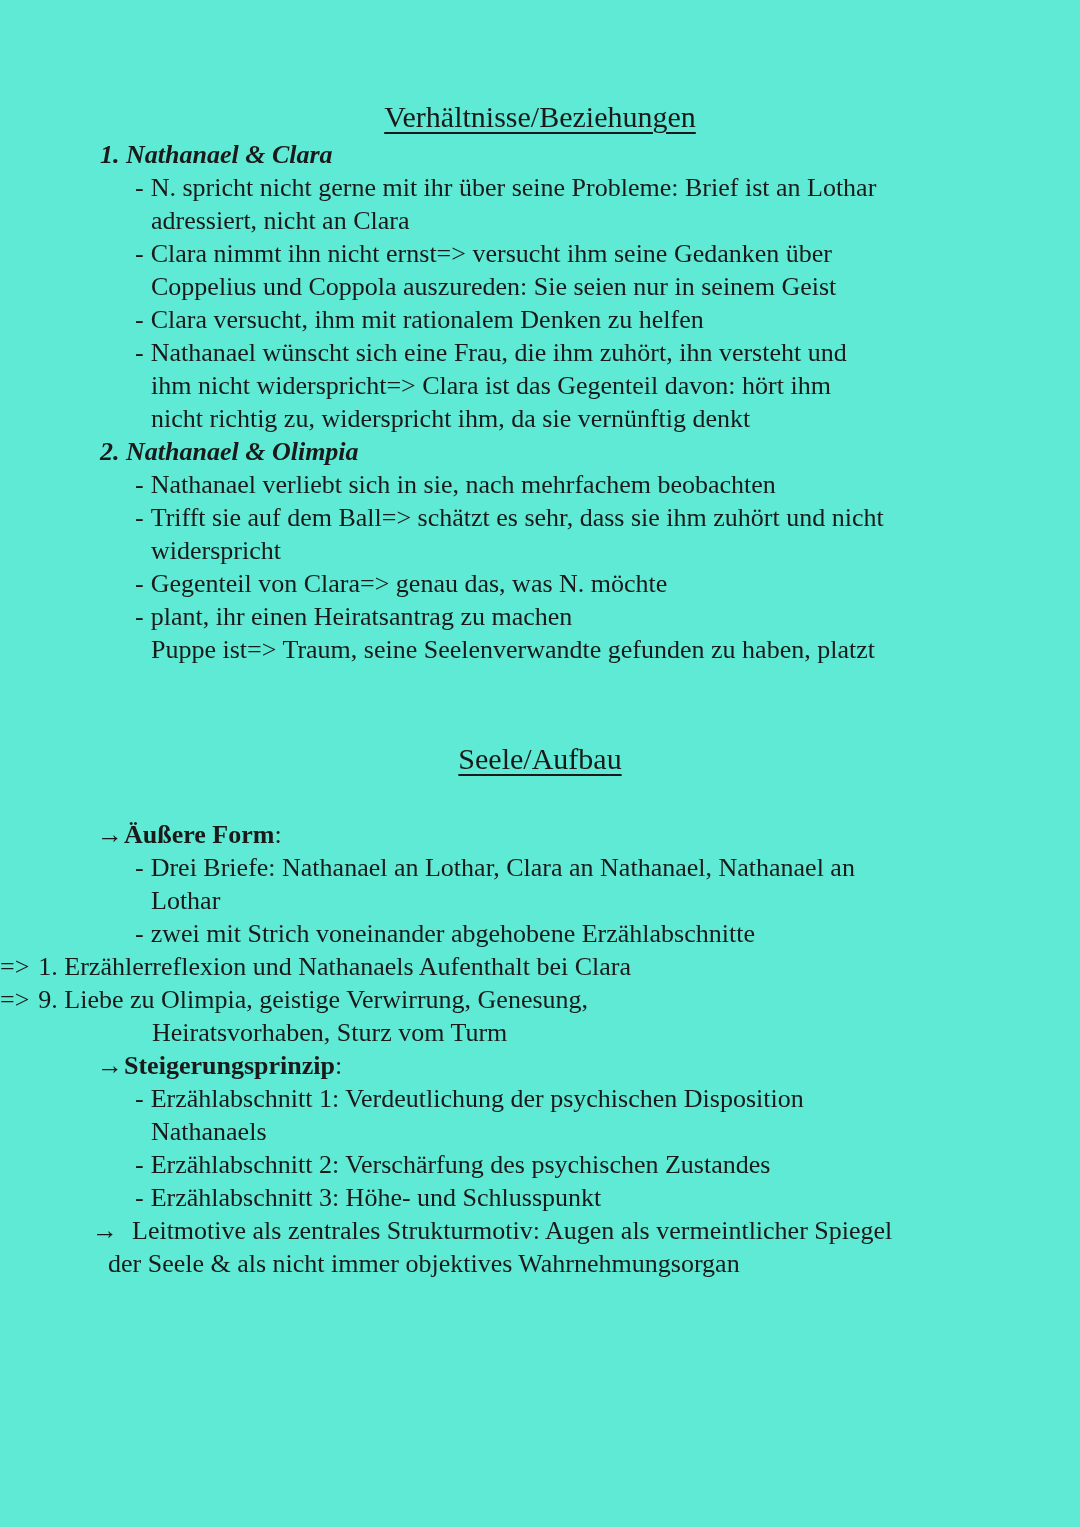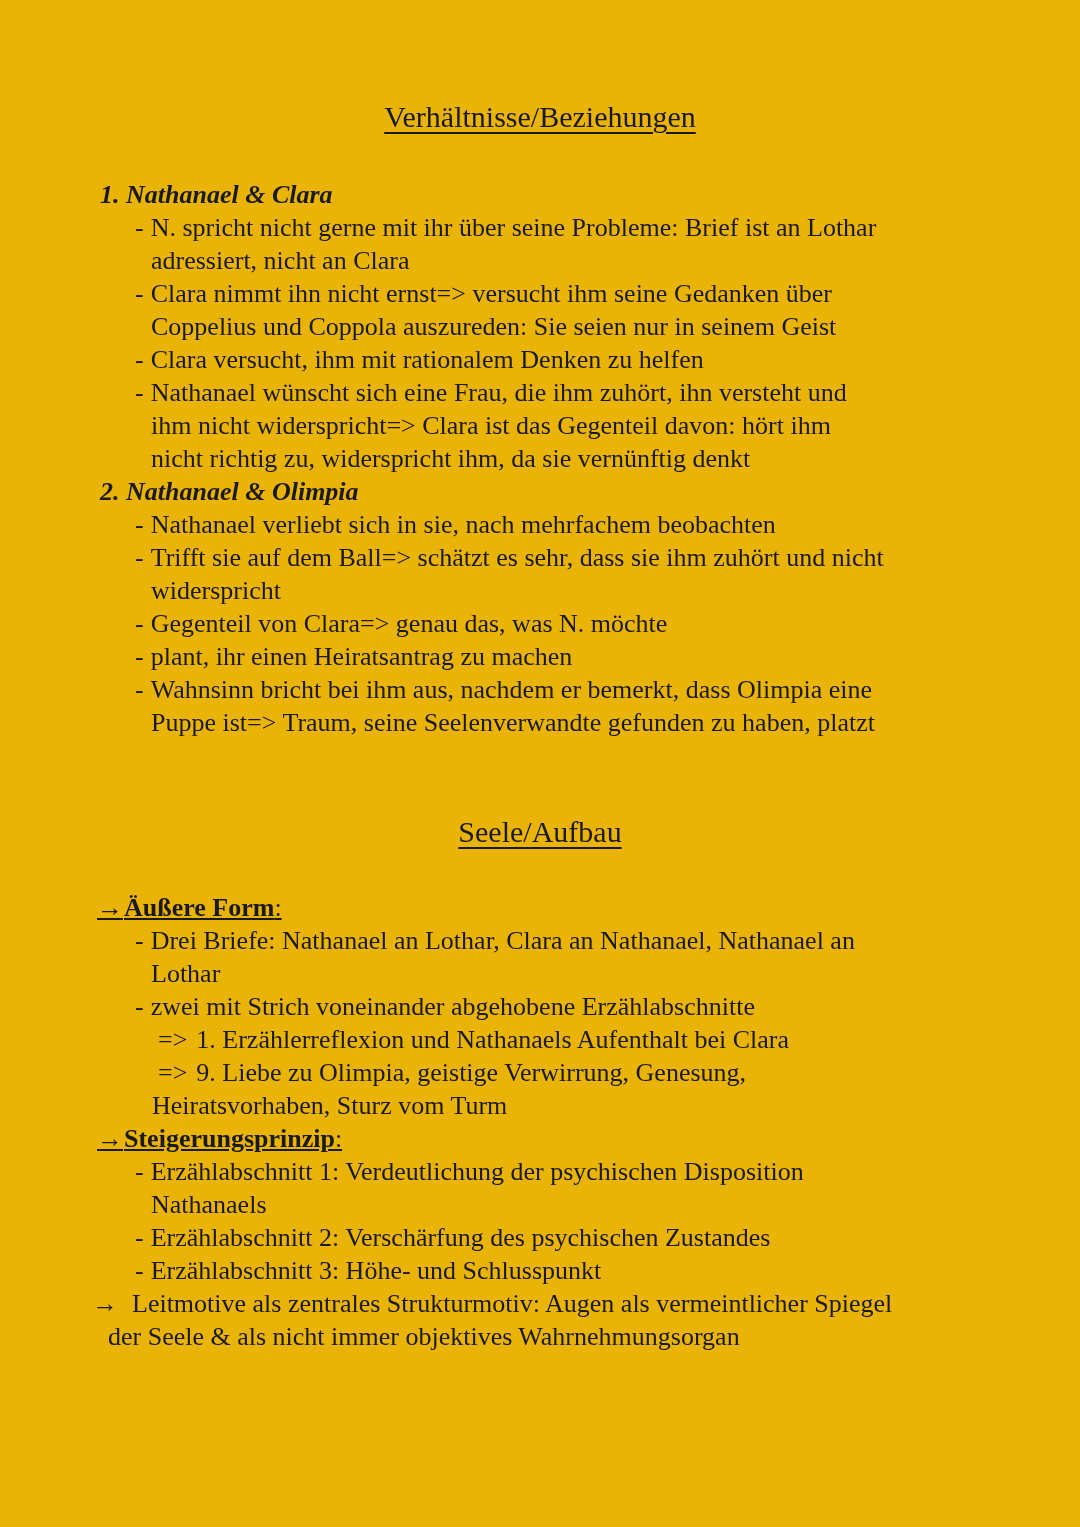--- a/index.html
+++ b/index.html
@@ -1,51 +1,51 @@
 <!DOCTYPE html>
 <html><head>
 <meta charset="utf-8">
 <style>
   html, body { margin: 0; padding: 0; background: #ffffff; }
   .page {
     position: relative;
     width: 1080px;
     height: 1527px;
     box-sizing: border-box;
-    background: #eab308;
+    background: #5eead4;
     color: #1a1a1a;
     font-family: "Liberation Serif", "DejaVu Serif", serif;
     font-size: 26px;
     padding-top: 96px;
     overflow: hidden;
   }
   .doc-title {
     margin: 0;
     font-size: 30px;
     font-weight: 400;
     text-align: center;
     line-height: 42px;
     text-decoration: underline;
     text-underline-offset: 5px;
     text-decoration-thickness: 2px;
   }
   .title-form { margin-top: 72px; }
-  .content { margin-top: 40px; }
+  .content { }
   .content-form { margin-top: 38px; }
   .line, .group-heading { line-height: 33px; white-space: nowrap; }
   .group-heading {
     margin-left: 100px;
     font-weight: 700;
     font-style: italic;
   }
   .bullet   { margin-left: 135px; }
   .cont     { margin-left: 151px; }
-  .subitem  { margin-left: 158px; }
+  .subitem  { }
   .subcont  { margin-left: 152px; }
-  .arrow-heading { margin-left: 97px; text-decoration: underline; }
+  .arrow-heading { margin-left: 97px; }
   .arrow-heading .hd { font-weight: 700; }
   .arrow-heading .arrow { margin-right: 1px; }
   .note-first { margin-left: 92px; }
   .note-first .arrow { margin-right: 14px; }
   .note-cont { margin-left: 108px; }
   .marker  { margin-right: 7px; }
   .marker2 { margin-right: 9px; }
 </style>
 </head>
 <body>
@@ -74,21 +74,20 @@
 
       <div class="line bullet"><span class="marker">-</span><span>Nathanael verliebt sich in sie, nach mehrfachem beobachten</span></div>
 
       <div class="line bullet"><span class="marker">-</span><span>Trifft sie auf dem Ball=&gt; schätzt es sehr, dass sie ihm zuhört und nicht</span></div>
       <div class="line cont">widerspricht</div>
 
       <div class="line bullet"><span class="marker">-</span><span>Gegenteil von Clara=&gt; genau das, was N. möchte</span></div>
 
       <div class="line bullet"><span class="marker">-</span><span>plant, ihr einen Heiratsantrag zu machen</span></div>
 
-      <div class="line bullet"><span class="marker">-</span><span>Wahnsinn bricht bei ihm aus, nachdem er bemerkt, dass Olimpia eine</span></div>
       <div class="line cont">Puppe ist=&gt; Traum, seine Seelenverwandte gefunden zu haben, platzt</div>
     </div>
   </section>
 
   <section>
     <h1 class="doc-title title-form">Seele/Aufbau</h1>
 
     <div class="content content-form">
       <div class="line arrow-heading"><span class="arrow">→</span><span class="hd">Äußere Form</span><span>:</span></div>
 

